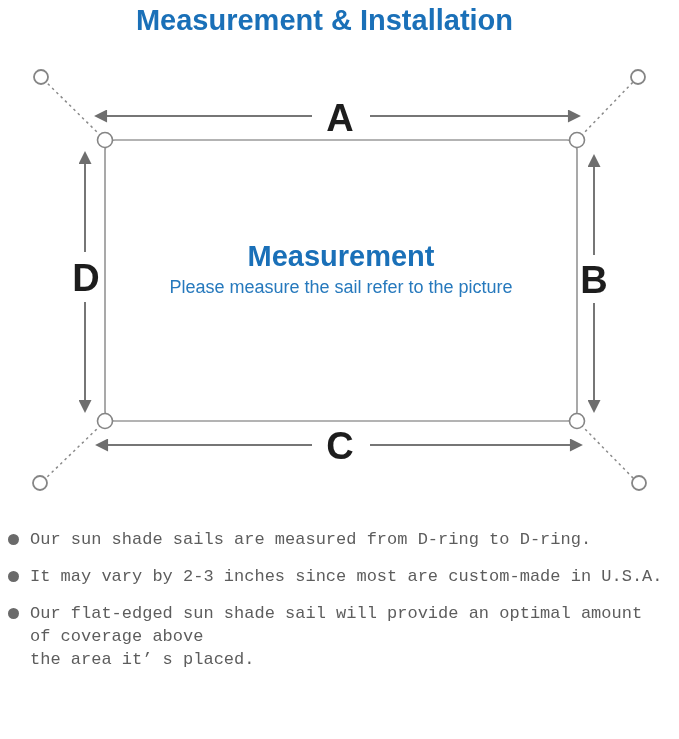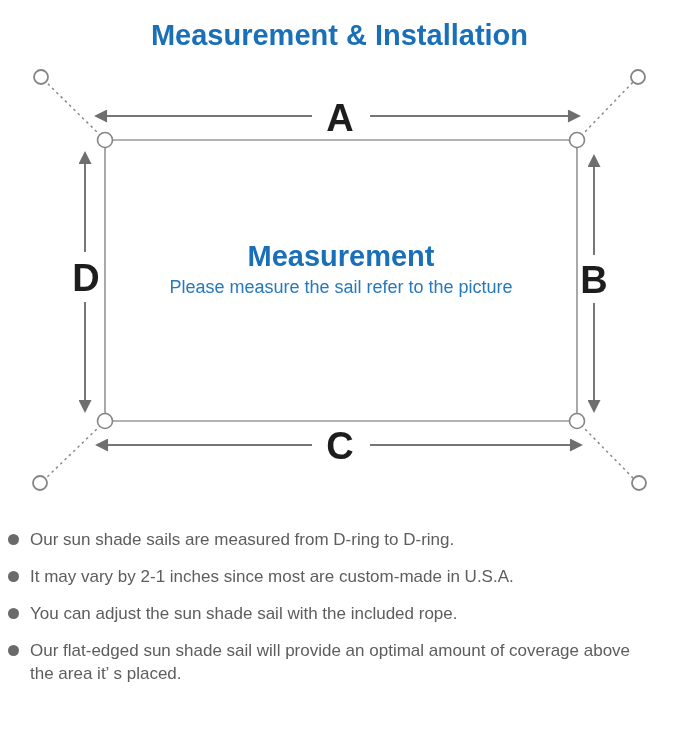--- a/index.html
+++ b/index.html
@@ -1,21 +1,21 @@
 <!DOCTYPE html>
 <html><head>
 <meta charset="utf-8">
 <style>
   html,body{margin:0;padding:0;}
   body{
     width:679px;height:739px;position:relative;background:#ffffff;
     font-family:"Liberation Sans",sans-serif;overflow:hidden;
   }
   .title{
-    position:absolute;top:0;left:0;width:649px;margin:15px;
+    position:absolute;top:0;left:0;width:649px;margin:0;
     text-align:center;font-size:29px;font-weight:700;color:#1a70b8;
     line-height:40px;
   }
   .diagram{position:absolute;top:50px;left:0;}
   svg text{font-family:"Liberation Sans",sans-serif;}
   .side-label{font-size:38px;font-weight:700;fill:#1d1d1d;text-anchor:middle;}
   .center-title{font-size:29px;font-weight:700;fill:#1a70b8;text-anchor:middle;}
   .center-sub{font-size:18px;fill:#2679bd;text-anchor:middle;}
   .arrow{stroke:#767676;stroke-width:2;}
   .sail{fill:#ffffff;stroke:#9b9b9b;stroke-width:1.7;}
@@ -24,21 +24,21 @@
   .dash{stroke:#8a8a8a;stroke-width:1.5;stroke-dasharray:2.5 3.5;fill:none;}
   .notes{position:absolute;top:528px;left:8px;width:664px;}
   .note{
     display:flex;align-items:flex-start;margin-bottom:14px;
     color:#5d5d5d;font-size:17px;line-height:23px;
   }
   .dot{
     flex:0 0 auto;width:11px;height:11px;border-radius:50%;
     background:#6a6a6a;margin:6px 11px 0 0;
   }
-  .note-text{white-space:pre-line;}
+  .note-text{white-space:pre-line;font-family:Liberation Mono, monospace;}
 </style>
 </head>
 <body>
 
 <div>
 
   <h1 class="title">Measurement &amp; Installation</h1>
 
   <svg class="diagram" width="679" height="470" viewBox="0 50 679 470" aria-hidden="false">
     <defs>
@@ -85,25 +85,21 @@
     <text class="center-sub" x="341" y="293">Please measure the sail refer to the picture</text>
   </svg>
 
   <div class="notes">
     <div class="note">
       <span class="dot"></span>
       <span class="note-text">Our sun shade sails are measured from D-ring to D-ring.</span>
     </div>
     <div class="note">
       <span class="dot"></span>
-      <span class="note-text">It may vary by 2-1 inches since most are custom-made in U.S.A.</span>
-    </div>
-    <div class="note">
-      <span class="dot"></span>
-      <span class="note-text">You can adjust the sun shade sail with the included rope.</span>
+      <span class="note-text">It may vary by 2-3 inches since most are custom-made in U.S.A.</span>
     </div>
     <div class="note">
       <span class="dot"></span>
       <span class="note-text">Our flat-edged sun shade sail will provide an optimal amount of coverage above
 the area it’ s placed.</span>
     </div>
   </div>
 
 </div>
 

